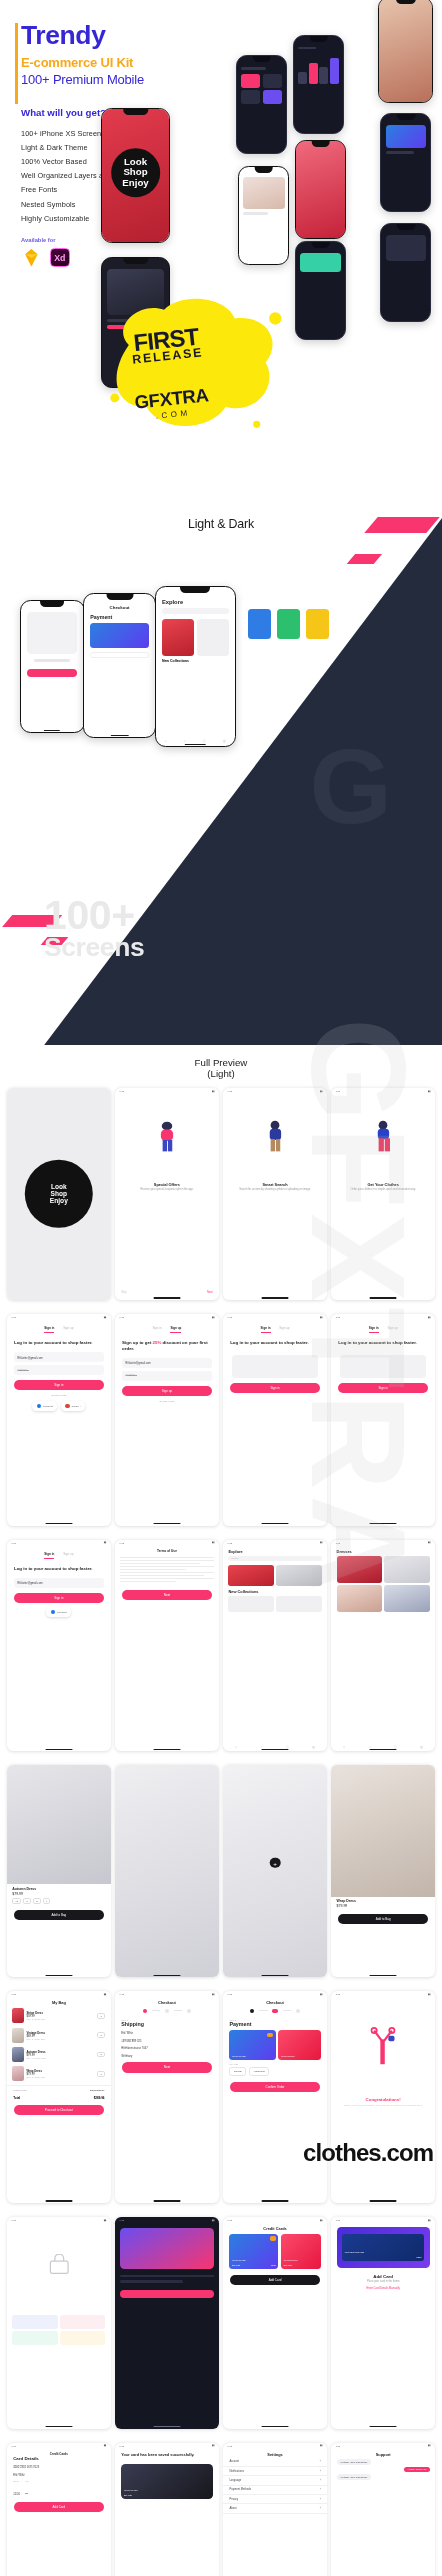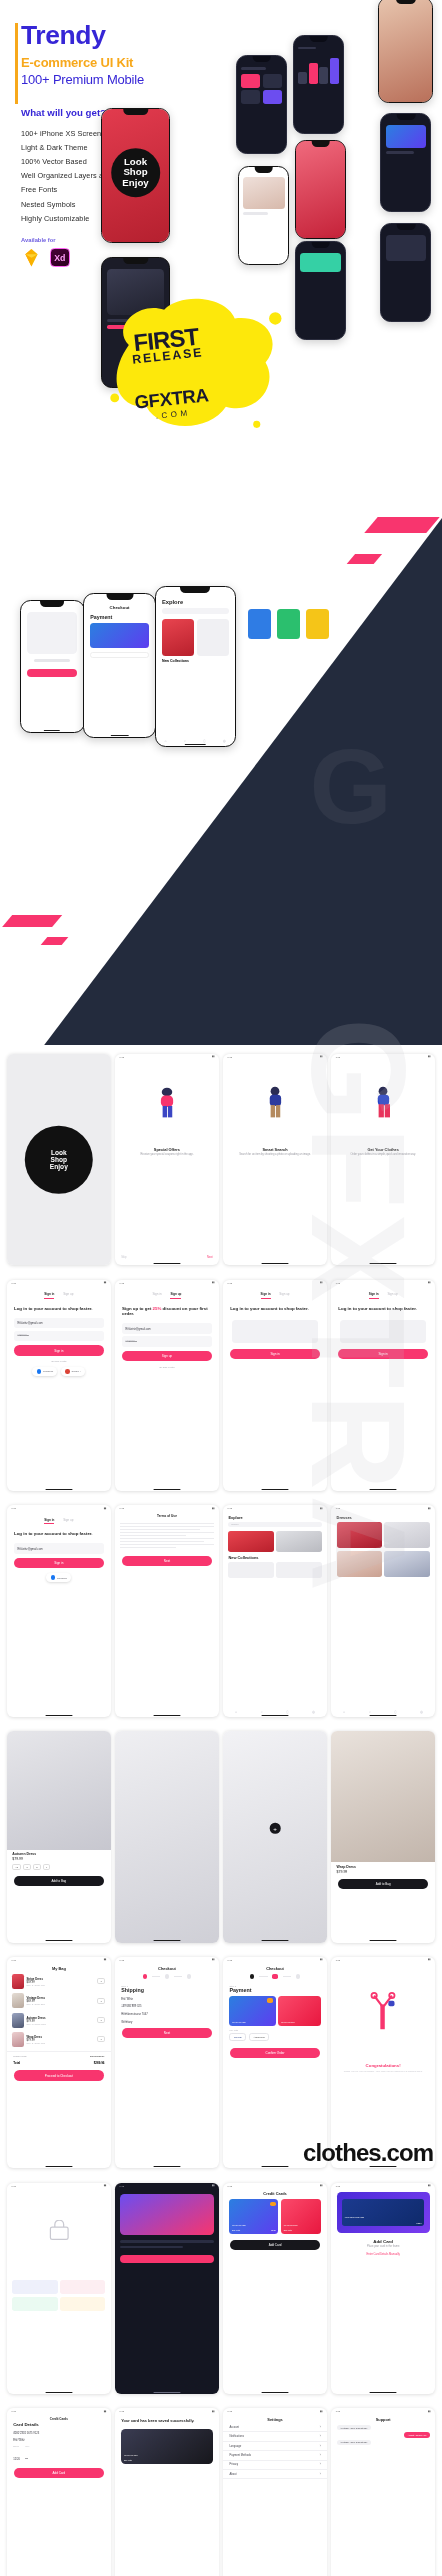--- a/index.html
+++ b/index.html
@@ -276,20 +276,21 @@
       <div>FIRST</div>
       <div class="fr2">RELEASE</div>
     </div>
     <div class="gfx-hero">
       <span>GFXTRA</span>
       <small>.COM</small>
     </div>
   </section>
 
   <section class="ld">
+    <div class="ld-h">Light &amp; Dark</div>
     <div class="diag-navy"></div>
     <div class="pink-bar1"></div>
     <div class="pink-bar2"></div>
     <div class="pink-bar3"></div>
     <div class="pink-bar4"></div>
     <div class="g-wm">G</div>
 
     <div style="position:absolute; left:19.5px; top:104px; z-index:5;">
       <div class="ph" style="position:relative; display:inline-block; width:65px; height:133px; vertical-align:top; margin-right:-5.3px;">
         <div class="notch"></div>
@@ -329,23 +330,31 @@
         </div>
         <div class="homeind"></div>
       </div>
       <div style="display:inline-block;vertical-align:top;margin:8.8px 0 0 3.5px;">
         <span style="display:inline-block;width:23px;height:30px;background:#2f7ce4;border-radius:3.5px;"></span>
         <span style="display:inline-block;width:23px;height:30px;background:#2bbf6e;border-radius:3.5px;margin-left:1.8px;"></span>
         <span style="display:inline-block;width:23px;height:30px;background:#f5c518;border-radius:3.5px;margin-left:1.8px;"></span>
       </div>
     </div>
 
+    <div class="screens-wm">
+      <span style="display:block;font-size:41px;">100+</span>
+      <span>Screens</span>
+    </div>
   </section>
 
   <section>
+    <div class="fp-head">
+      <div class="l1">Full Preview</div>
+      <div class="l2">(Light)</div>
+    </div>
 
     <div class="grid">
       <div class="card">
         <div style="position:absolute;inset:0;background:#ededef;"></div>
         <div class="splash-circ" style="width:66%;top:50%;"></div>
         <div class="splash-txt" style="font-size:6.6px;top:50%;">
           <div>Look</div>
           <div>Shop</div>
           <div>Enjoy</div>
         </div>

